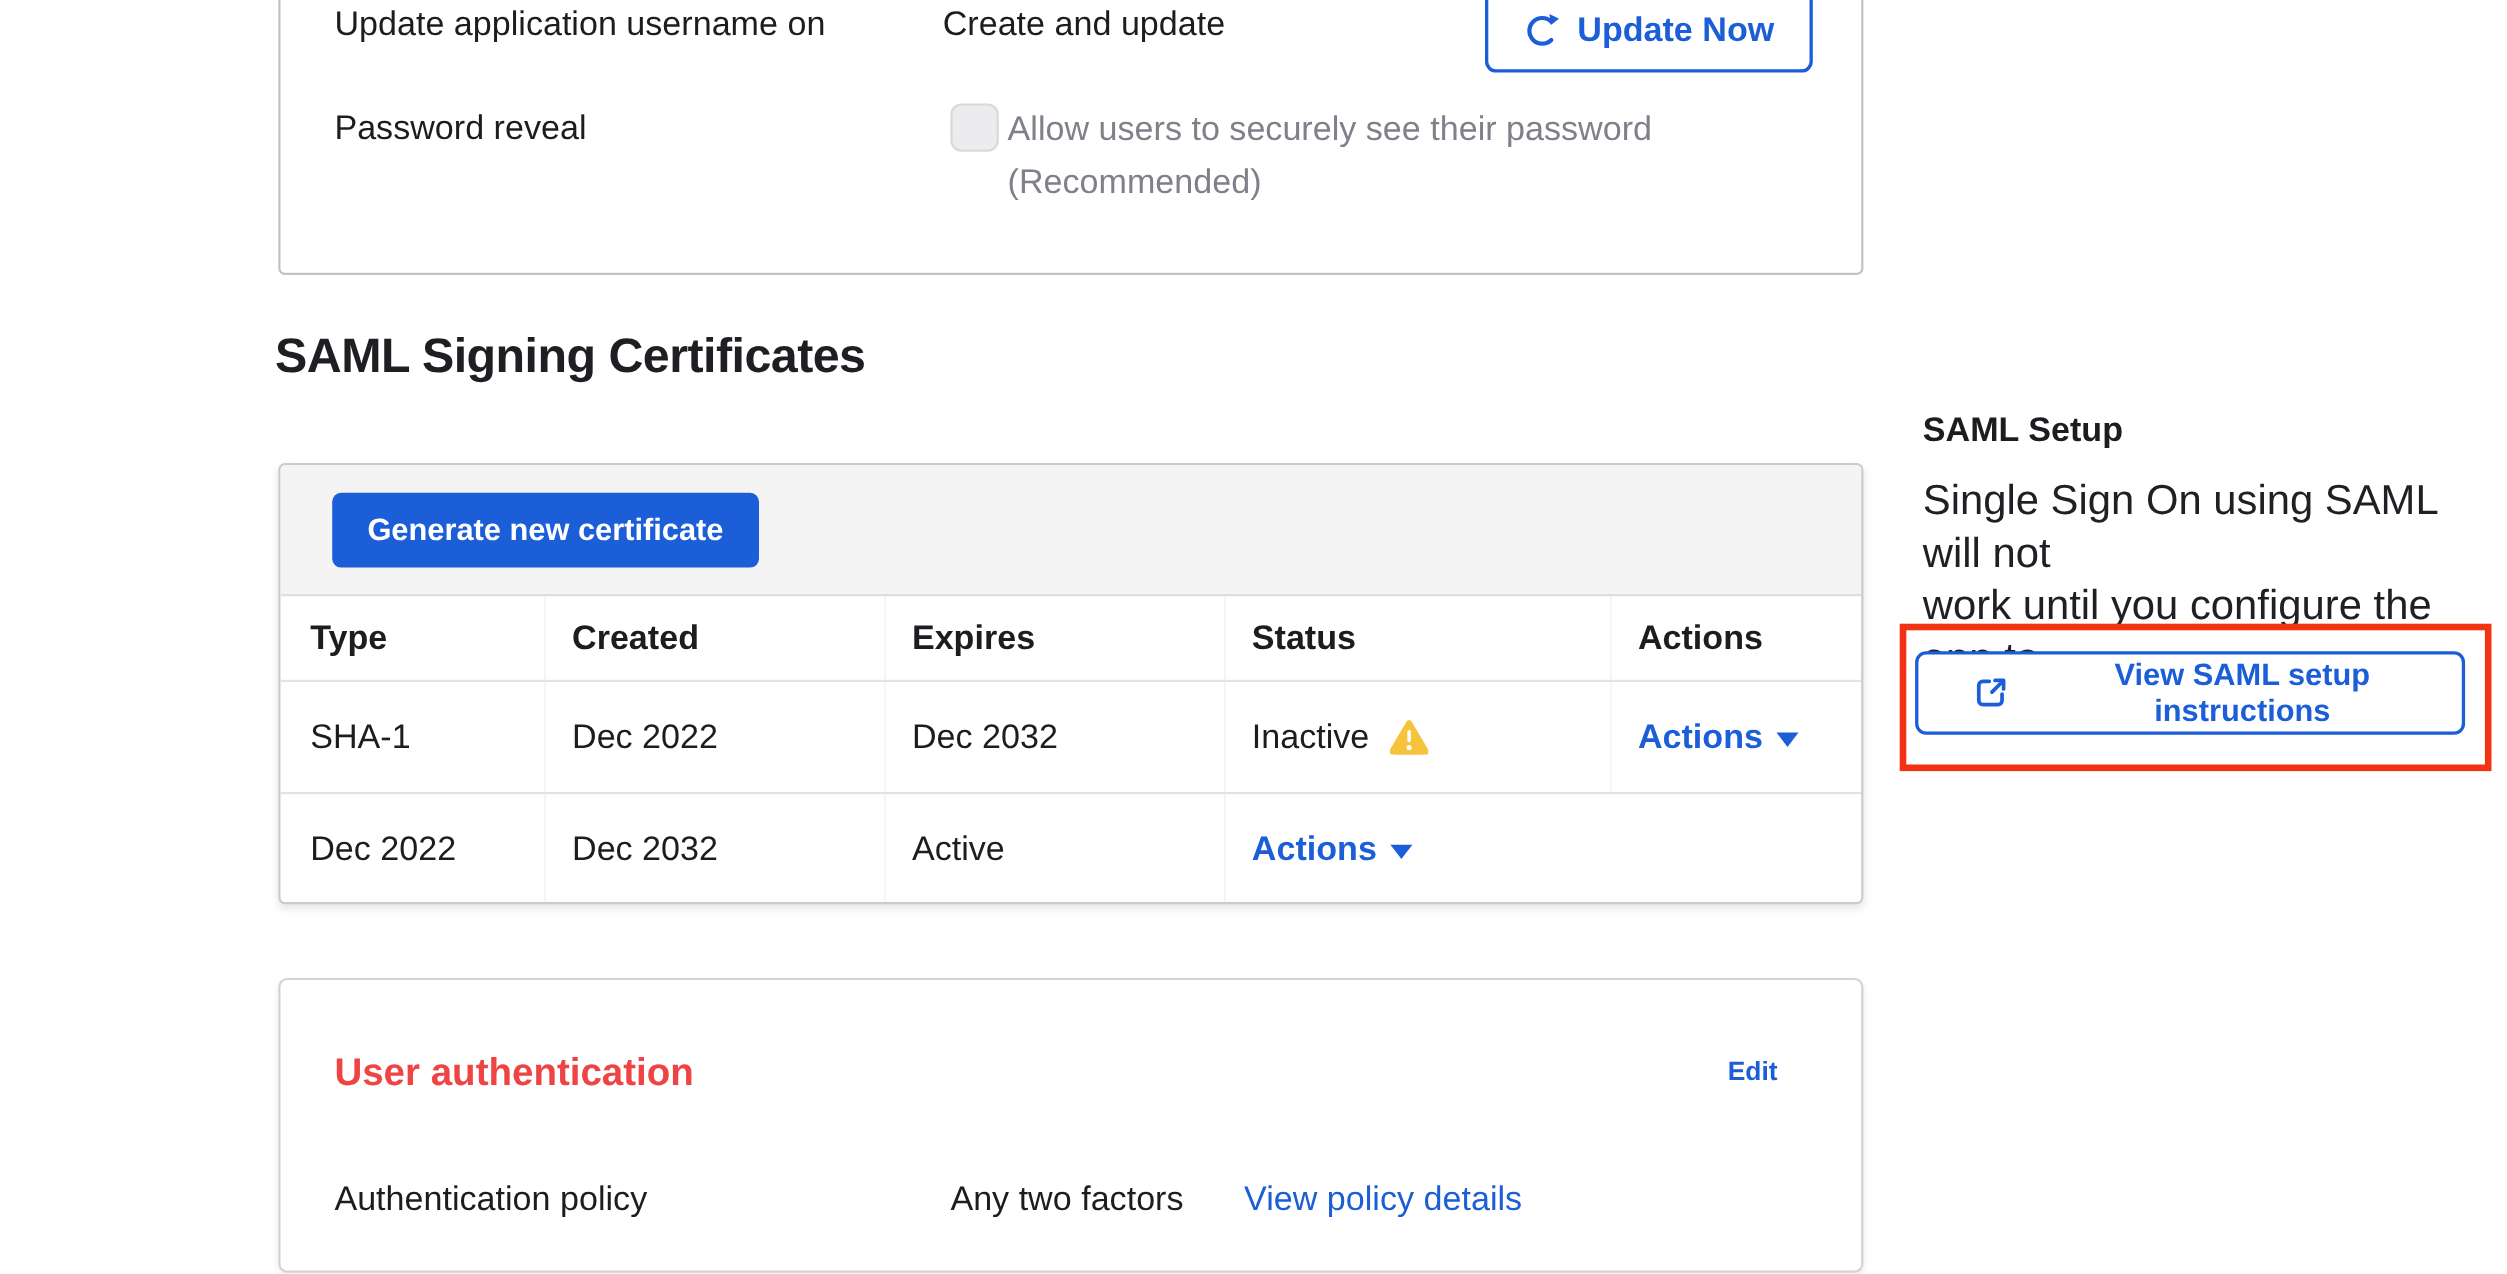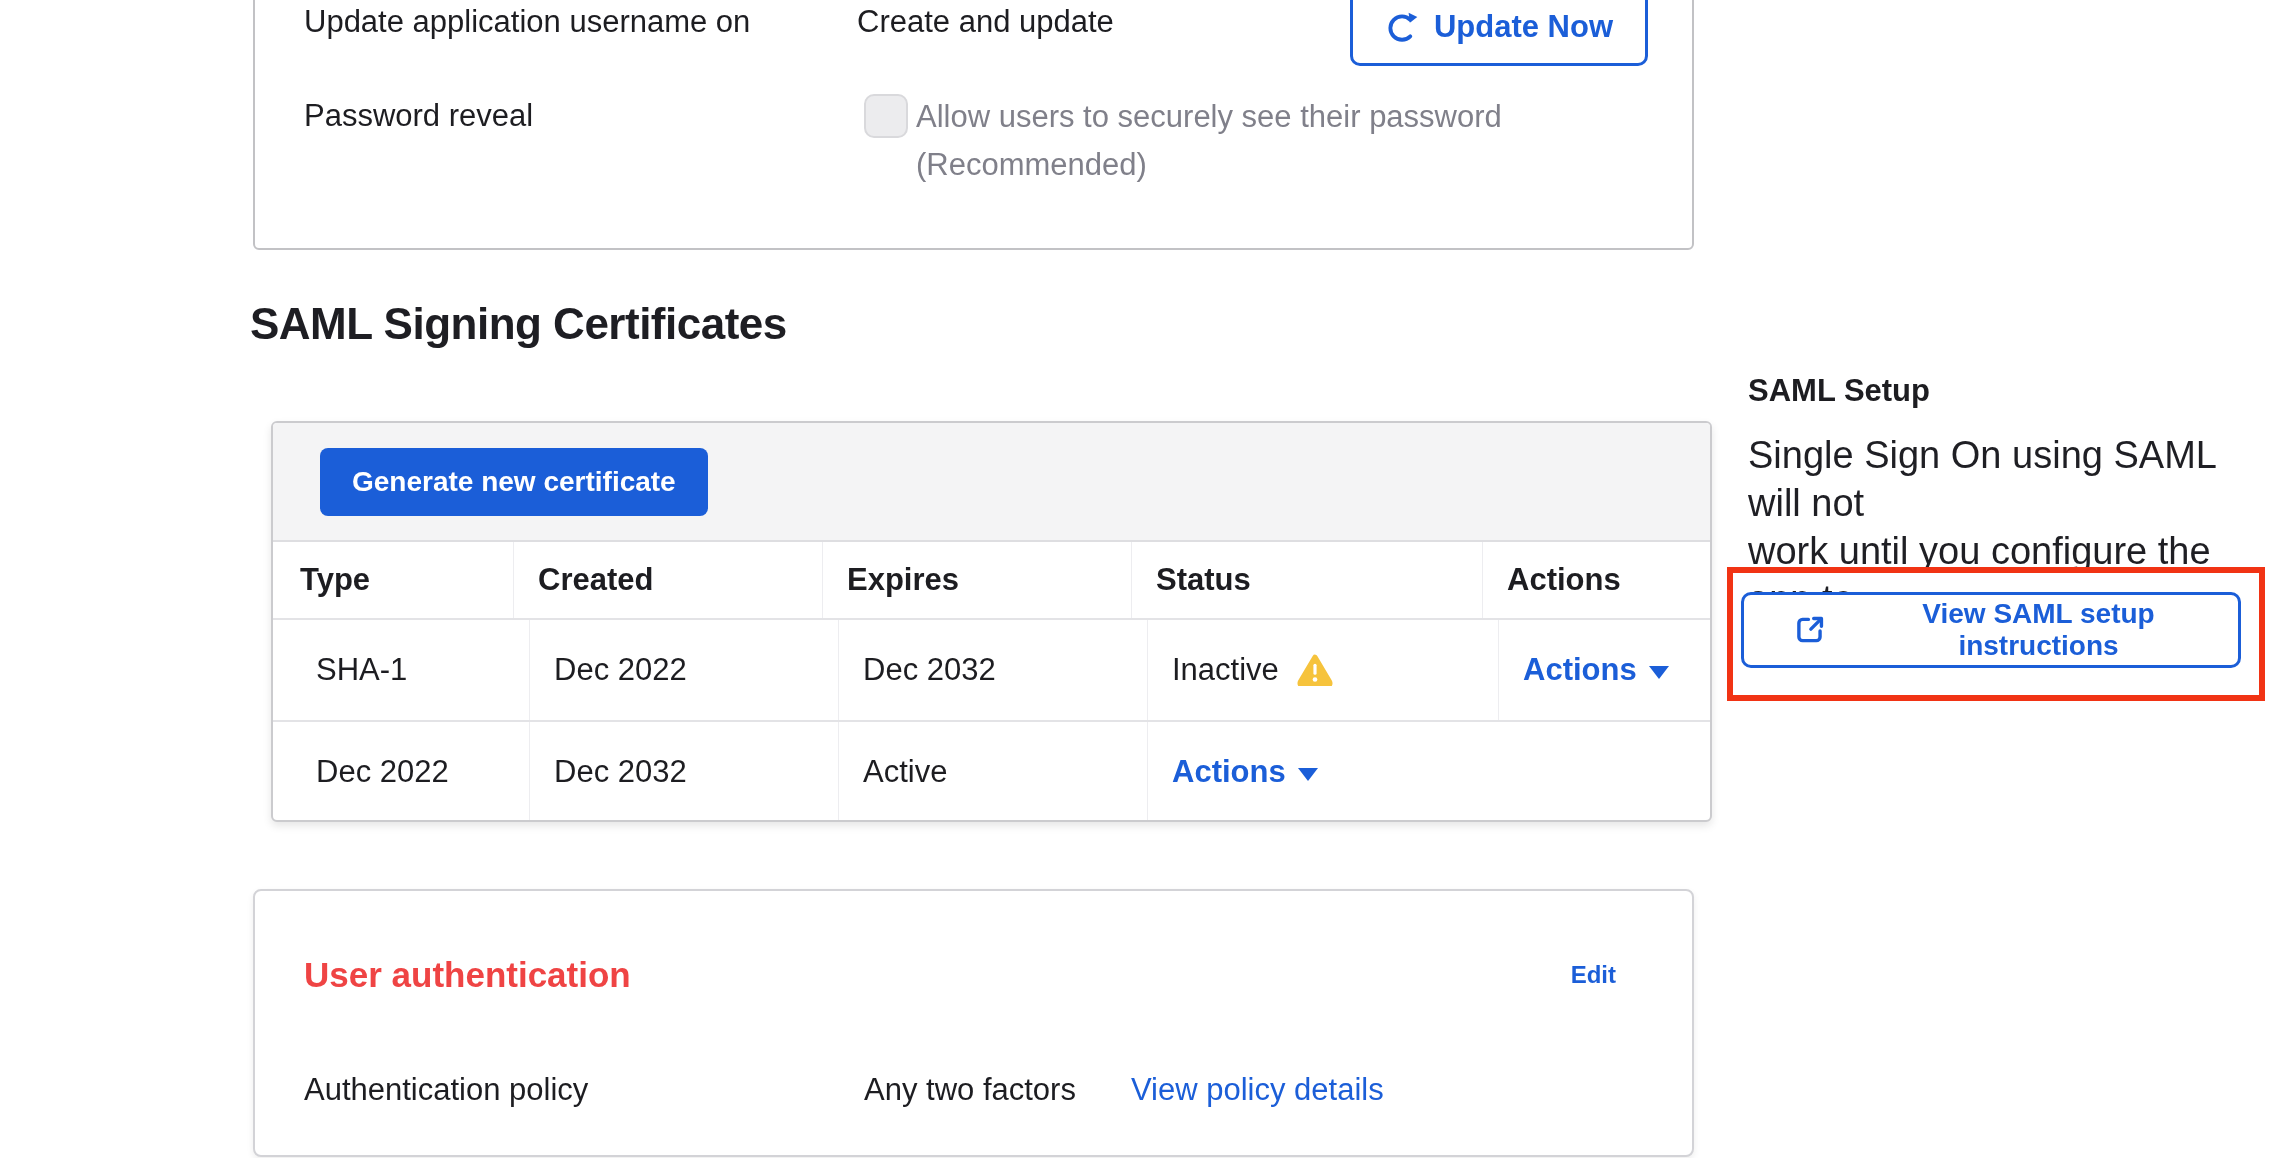--- a/index.html
+++ b/index.html
@@ -24,29 +24,29 @@
   .cb-1{top:145px;}
   .cb-2{top:193px;}
 
   
   .h-saml{left:250px;top:299px;font-size:44px;font-weight:bold;color:#1e1e23;
           letter-spacing:-0.5px;white-space:nowrap;}
 
   
   .cert-panel{left:253px;top:421px;width:1441px;height:401px;background:#fff;
               border:2px solid #cbcbce;border-radius:6px;overflow:hidden;
-              box-shadow:0 4px 8px rgba(0,0,0,0.10);margin-left:18px;}
+              box-shadow:0 4px 8px rgba(0,0,0,0.10);}
   .band{height:117px;background:#f4f4f5;border-bottom:2px solid #dedee1;position:relative;}
   .gen-btn{position:absolute;left:47px;top:25px;height:68px;padding:0 32px;
            background:#1b5ed8;color:#ffffff;border:none;border-radius:8px;
            font-weight:bold;font-size:28px;cursor:pointer;font-family:inherit;}
   .tbl{width:100%;}
   .trh,.tr{display:grid;grid-template-columns:241px 309px 309px 351px 1fr;align-items:center;}
   .trh{height:76px;font-weight:bold;font-size:31px;}
-  .tr{height:100px;border-top:2px solid #e3e3e6;font-size:31px;padding-left:16px;}
+  .tr{height:100px;border-top:2px solid #e3e3e6;font-size:31px;}
   .td,.th{padding-left:24px;height:100%;display:flex;align-items:center;
           border-right:1px solid #ededf0;}
   .td:last-child,.th:last-child{border-right:none;}
   .td:first-child,.th:first-child{padding-left:27px;}
   .status-cell .warn{margin-left:18px;display:inline-flex;}
   .actions-link{color:#1b5ed8;font-weight:bold;text-decoration:none;display:inline-flex;
                 align-items:center;cursor:pointer;}
   .caret{width:0;height:0;border-left:10px solid transparent;border-right:10px solid transparent;
          border-top:13px solid #1b5ed8;margin-left:12px;margin-top:4px;}
 

